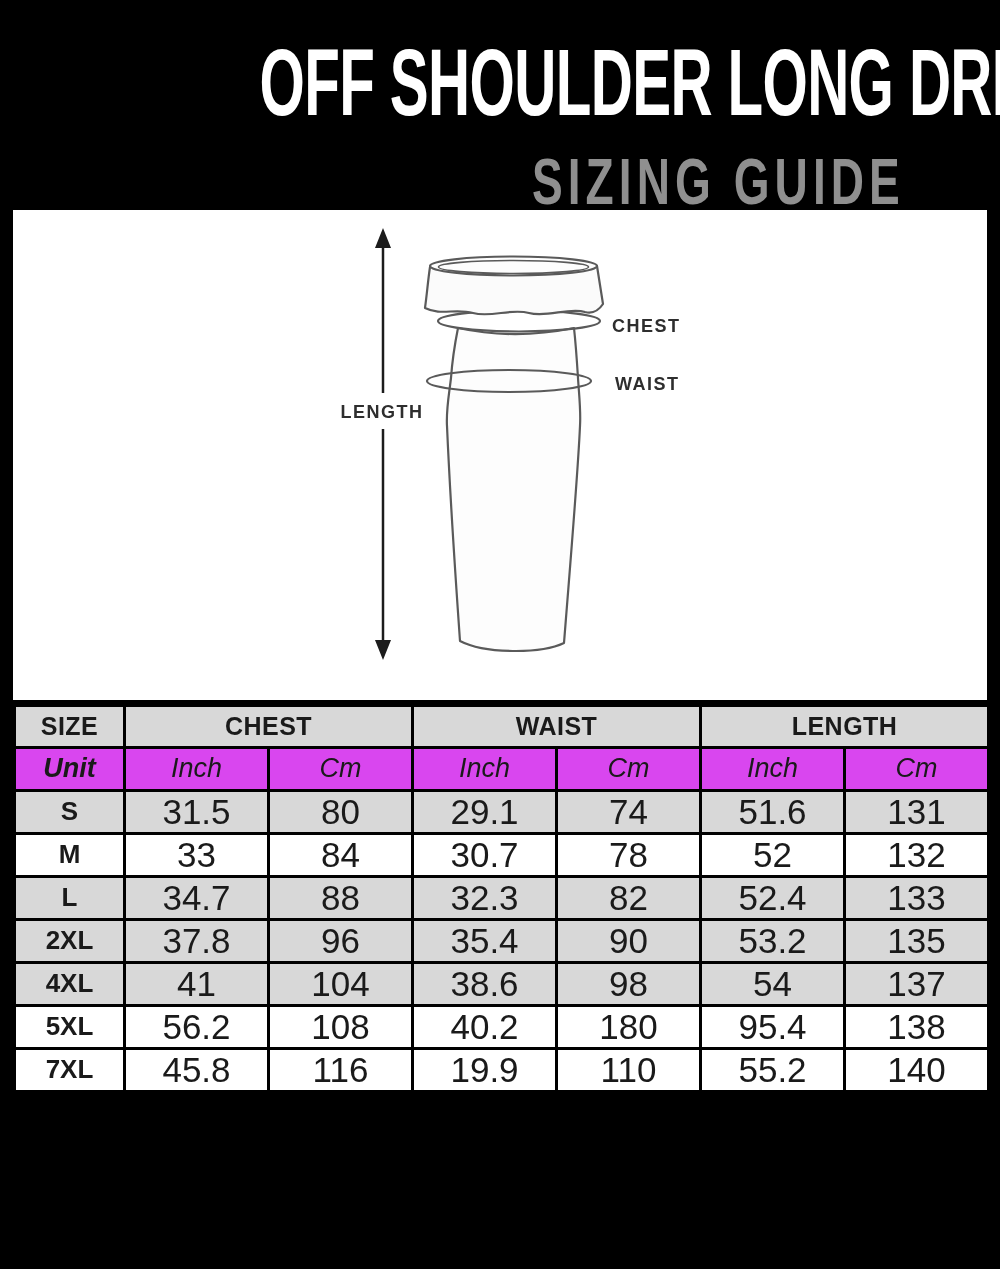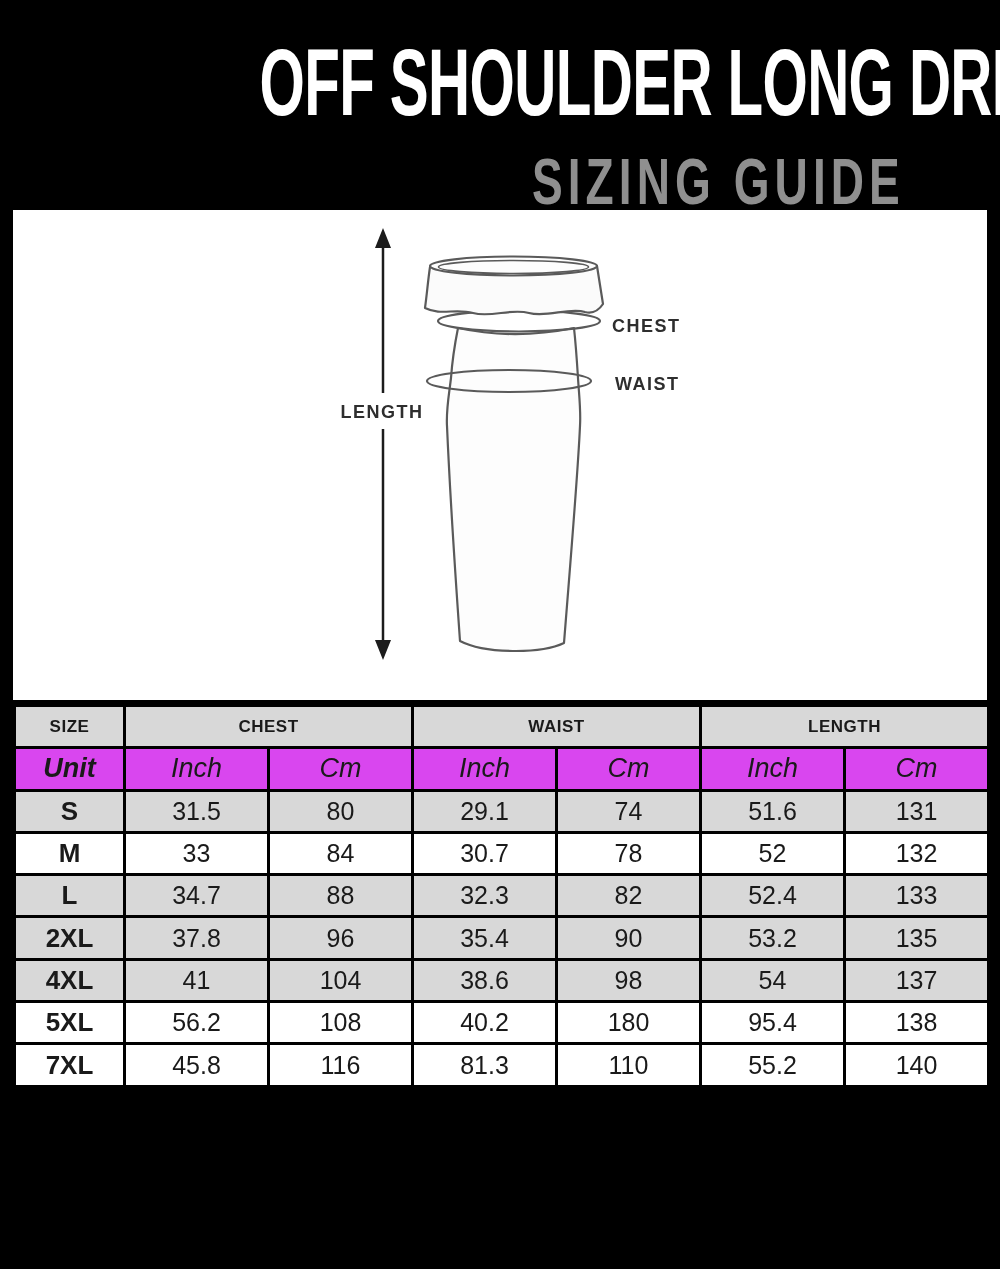--- a/index.html
+++ b/index.html
@@ -70,33 +70,33 @@
   table.size-table td, table.size-table th {
     border: 3px solid #000000;
     height: 42.3px;
     text-align: center;
     vertical-align: middle;
     color: #1a1a1a;
     overflow: hidden;
   }
   tr.shade td, tr.group-header th { background: #d8d8d8; }
   tr.group-header th {
-    font-size: 17px;
+    font-size: 25px;
     font-weight: bold;
     letter-spacing: 0.5px;
     text-align: center;
   }
   tr.unit-row td {
     background: #d946ef;
     font-style: italic;
     font-size: 27px;
   }
   tr.unit-row td.unit-label { font-weight: bold; }
   td.size-cell { font-weight: bold; font-size: 26px; }
-  td.value-cell { font-size: 25px; font-weight: normal; margin-top: 16px; }
+  td.value-cell { font-size: 35px; font-weight: normal; margin-top: 16px; }
 </style>
 </head>
 <body>
 
 <div class="header">
   <div>
     <span class="title">OFF SHOULDER LONG DRESS</span>
   </div>
   <div class="subtitle-line">
     <span class="subtitle">SIZING GUIDE</span>
@@ -223,19 +223,19 @@
         <td class="value-cell">108</td>
         <td class="value-cell">40.2</td>
         <td class="value-cell">180</td>
         <td class="value-cell">95.4</td>
         <td class="value-cell">138</td>
       </tr>
       <tr>
         <td class="size-cell">7XL</td>
         <td class="value-cell">45.8</td>
         <td class="value-cell">116</td>
-        <td class="value-cell">81.3</td>
+        <td class="value-cell">19.9</td>
         <td class="value-cell">110</td>
         <td class="value-cell">55.2</td>
         <td class="value-cell">140</td>
       </tr>
     </tbody>
 </table>
 
 </body></html>

